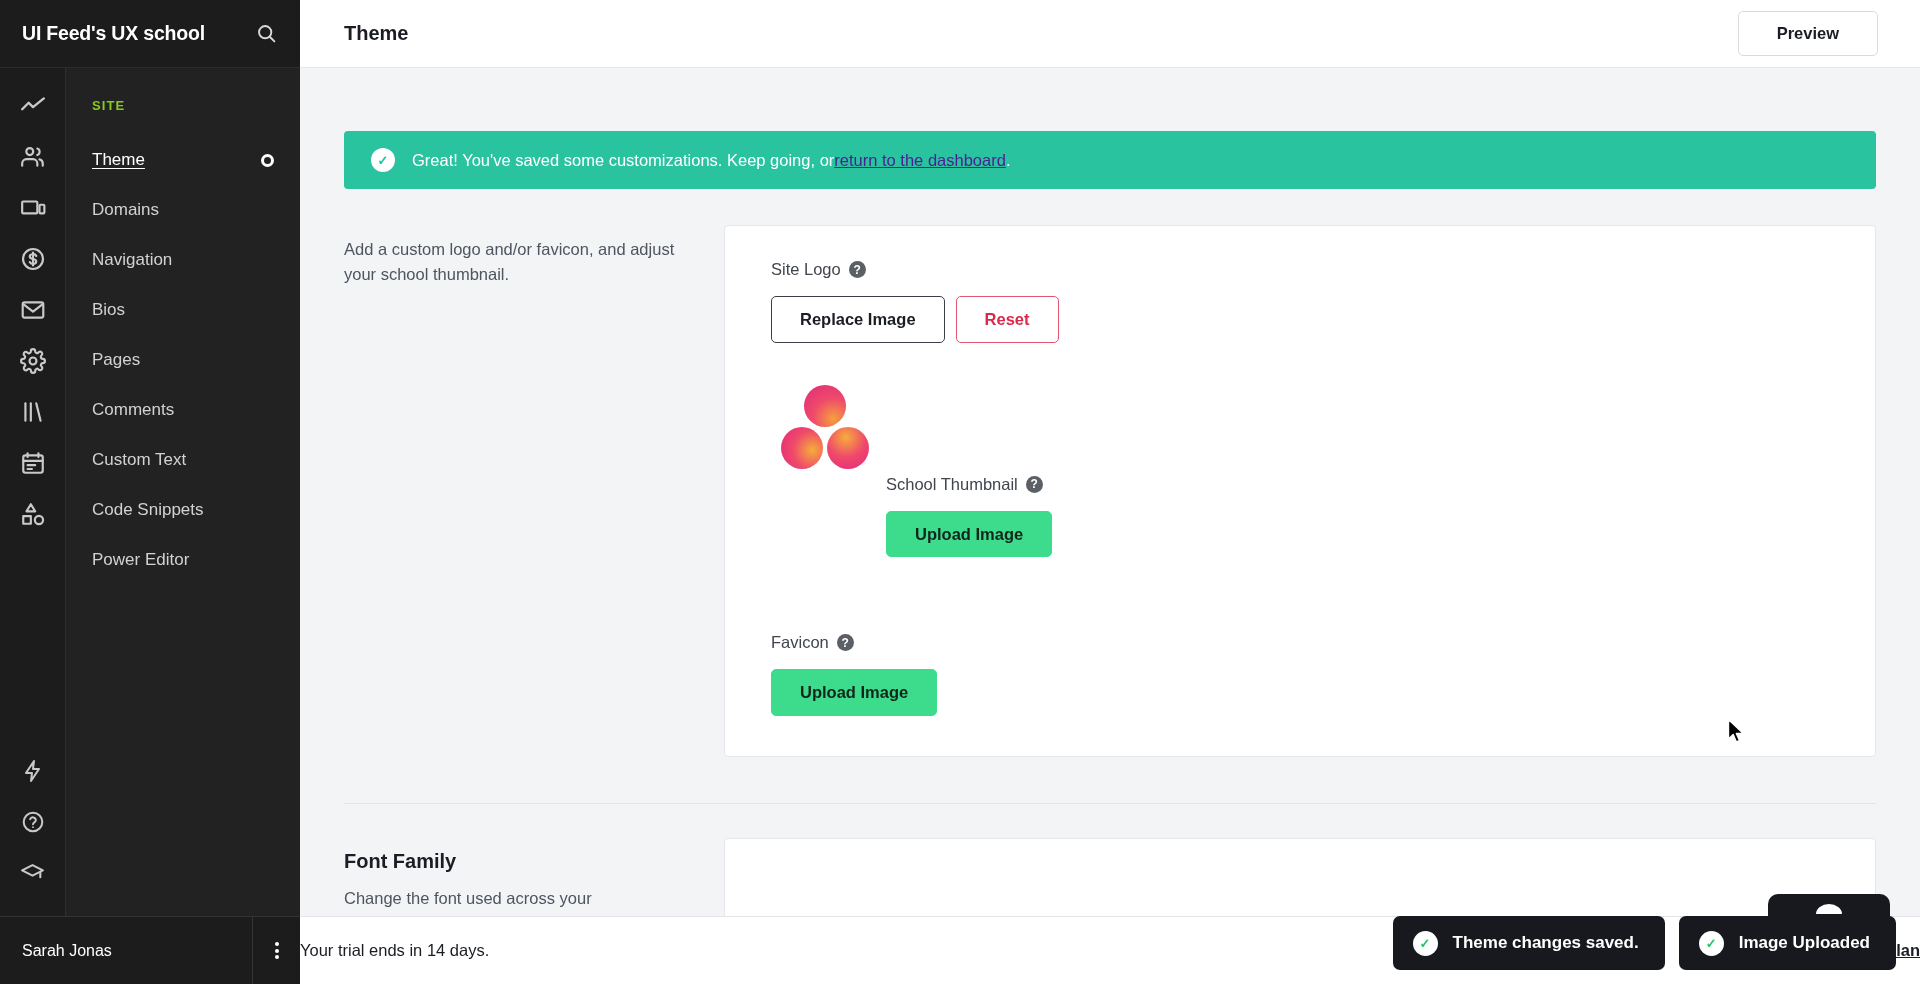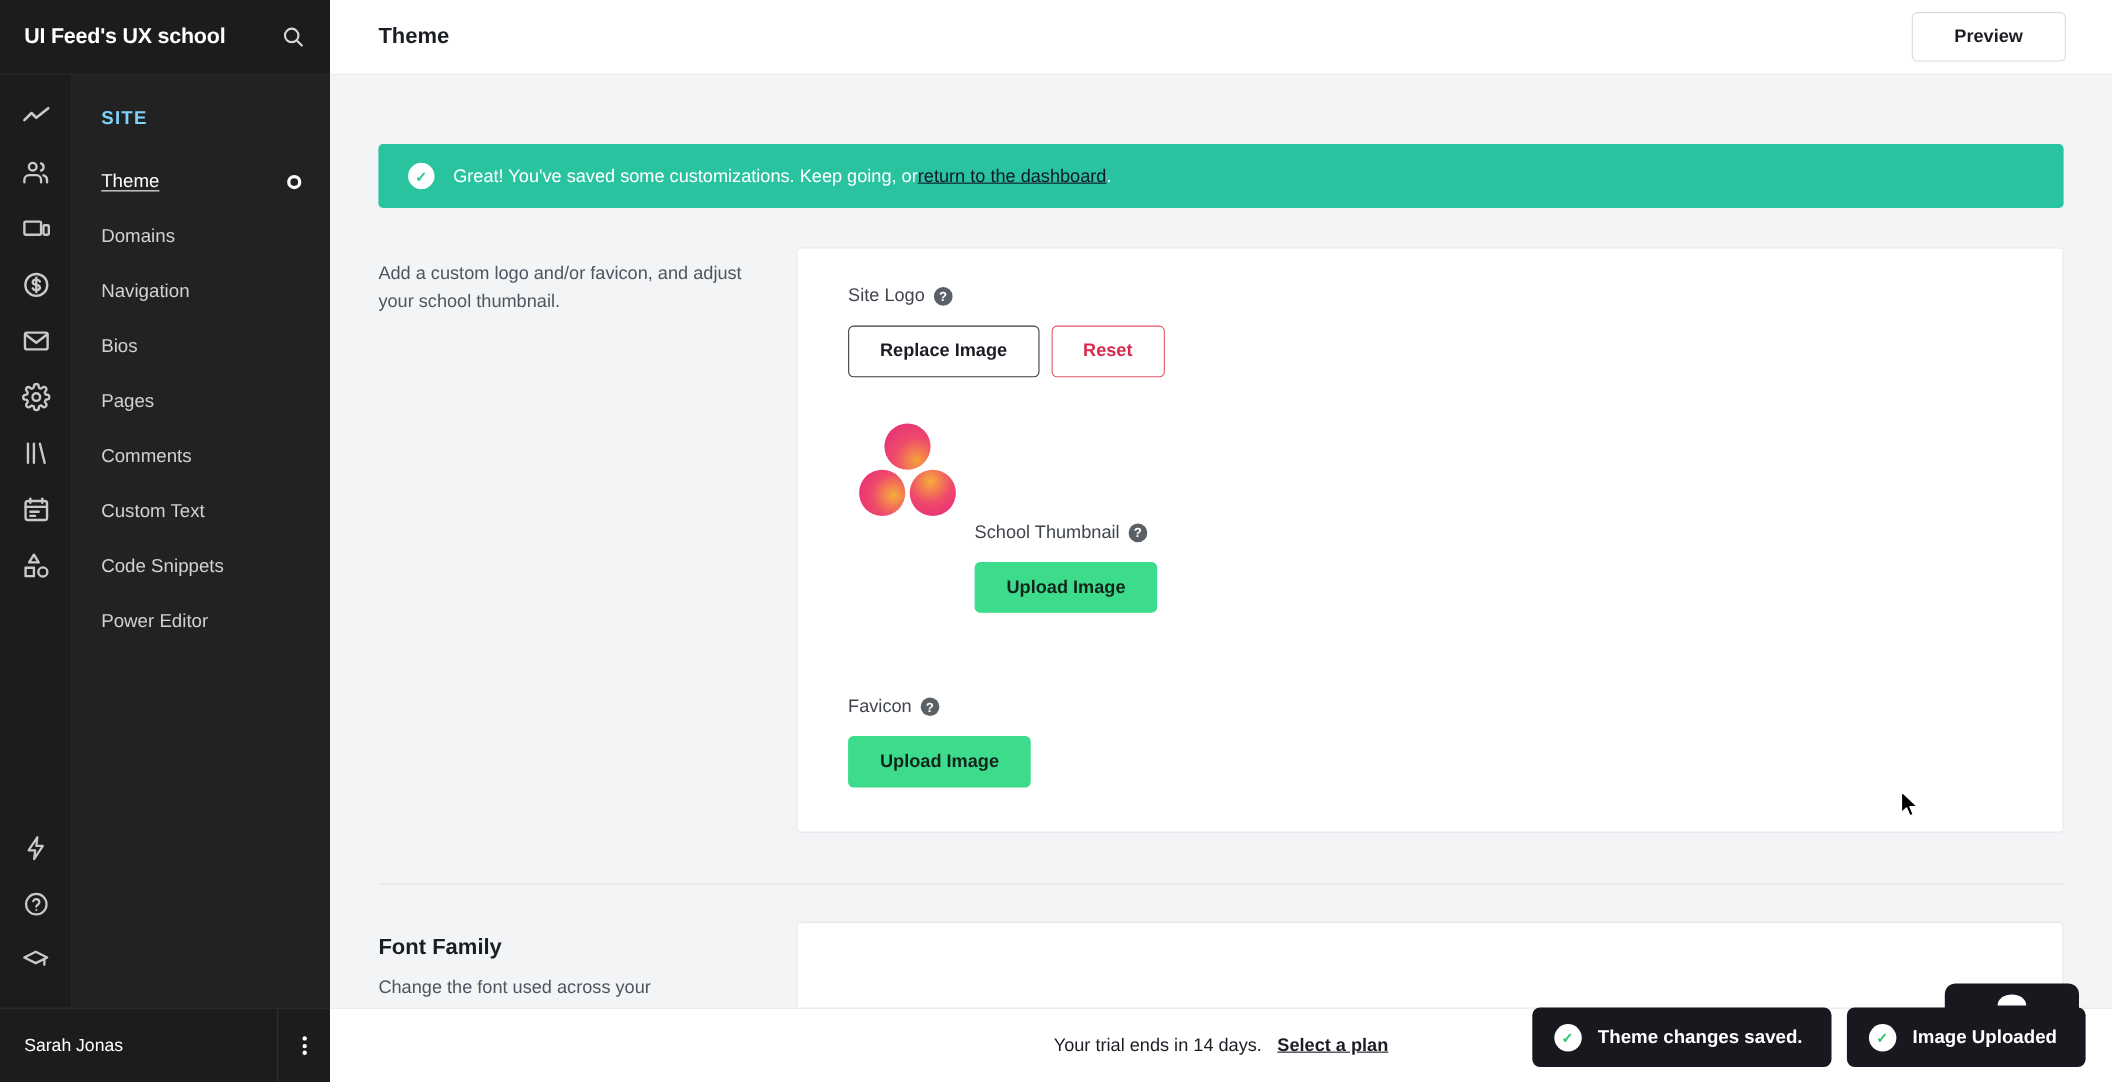--- a/index.html
+++ b/index.html
@@ -51,21 +51,21 @@
   }
   .rail-spacer { flex: 1; }
   .rail-bottom { padding-bottom: 14px; display: flex; flex-direction: column; align-items: center; }
 
   .nav-col {
     flex: 1; background: #222222;
     padding: 30px 0 0 0;
     display: flex; flex-direction: column;
   }
   .nav-section-label {
-    color: #7dd3fc; font-size: 17px; font-weight: 700;
+    color: #84cc16; font-size: 13px; font-weight: 700;
     letter-spacing: 1.1px; padding: 0 26px; margin-bottom: 22px;
   }
   .nav-item {
     display: flex; align-items: center;
     padding: 0 26px; height: 50px;
     color: #d2d2d2; font-size: 17px; cursor: pointer;
     position: relative;
   }
   .nav-item.active { color: #ffffff; font-weight: 400; }
   .nav-item.active .nav-label { text-decoration: underline; text-underline-offset: 3px; }
@@ -122,21 +122,21 @@
     background: #2ac3a0; border-radius: 4px;
     height: 58px; display: flex; align-items: center;
     padding: 0 27px; color: #ffffff; font-size: 16.5px;
   }
   .alert-check {
     width: 24px; height: 24px; border-radius: 50%;
     background: #ffffff; color: #2ac3a0;
     display: flex; align-items: center; justify-content: center;
     font-size: 13px; font-weight: 700; margin-right: 17px; flex: 0 0 24px;
   }
-  .alert-link { color: #0f172a; text-decoration: underline; }
+  .alert-link { color: #4c1d95; text-decoration: underline; }
 
   .section { display: flex; margin-top: 36px; }
   .section-aside { width: 380px; flex: 0 0 380px; padding-right: 36px; padding-top: 12px; }
   .section-heading { font-size: 20px; font-weight: 700; color: #1a1d23; margin-bottom: 13px; }
   .section-desc { font-size: 16.5px; color: #4e5560; line-height: 1.5; }
 
   .card {
     flex: 1; background: #ffffff;
     border: 1px solid #e6e7ea; border-radius: 4px;
     padding: 34px 44px 40px 46px;
@@ -182,21 +182,21 @@
     flex: 1; background: #ffffff;
     border: 1px solid #e6e7ea; border-radius: 4px;
     min-height: 200px;
   }
 
   
   .bottom-bar {
     position: absolute; left: 0; right: 0; bottom: 0;
     height: 68px; background: #ffffff;
     border-top: 1px solid #e4e5e8;
-    display: flex; align-items: center; justify-content: center;
+    display: flex; align-items: center; justify-content: space-between;
     z-index: 5;
   }
   .trial-text { font-size: 16.5px; color: #1a1d23; }
   .trial-link {
     font-size: 16.5px; color: #1a1d23; font-weight: 700;
     text-decoration: underline; margin-left: 14px; cursor: pointer;
   }
 
   .toast-wrap {
     position: absolute; right: 24px; bottom: 14px;

